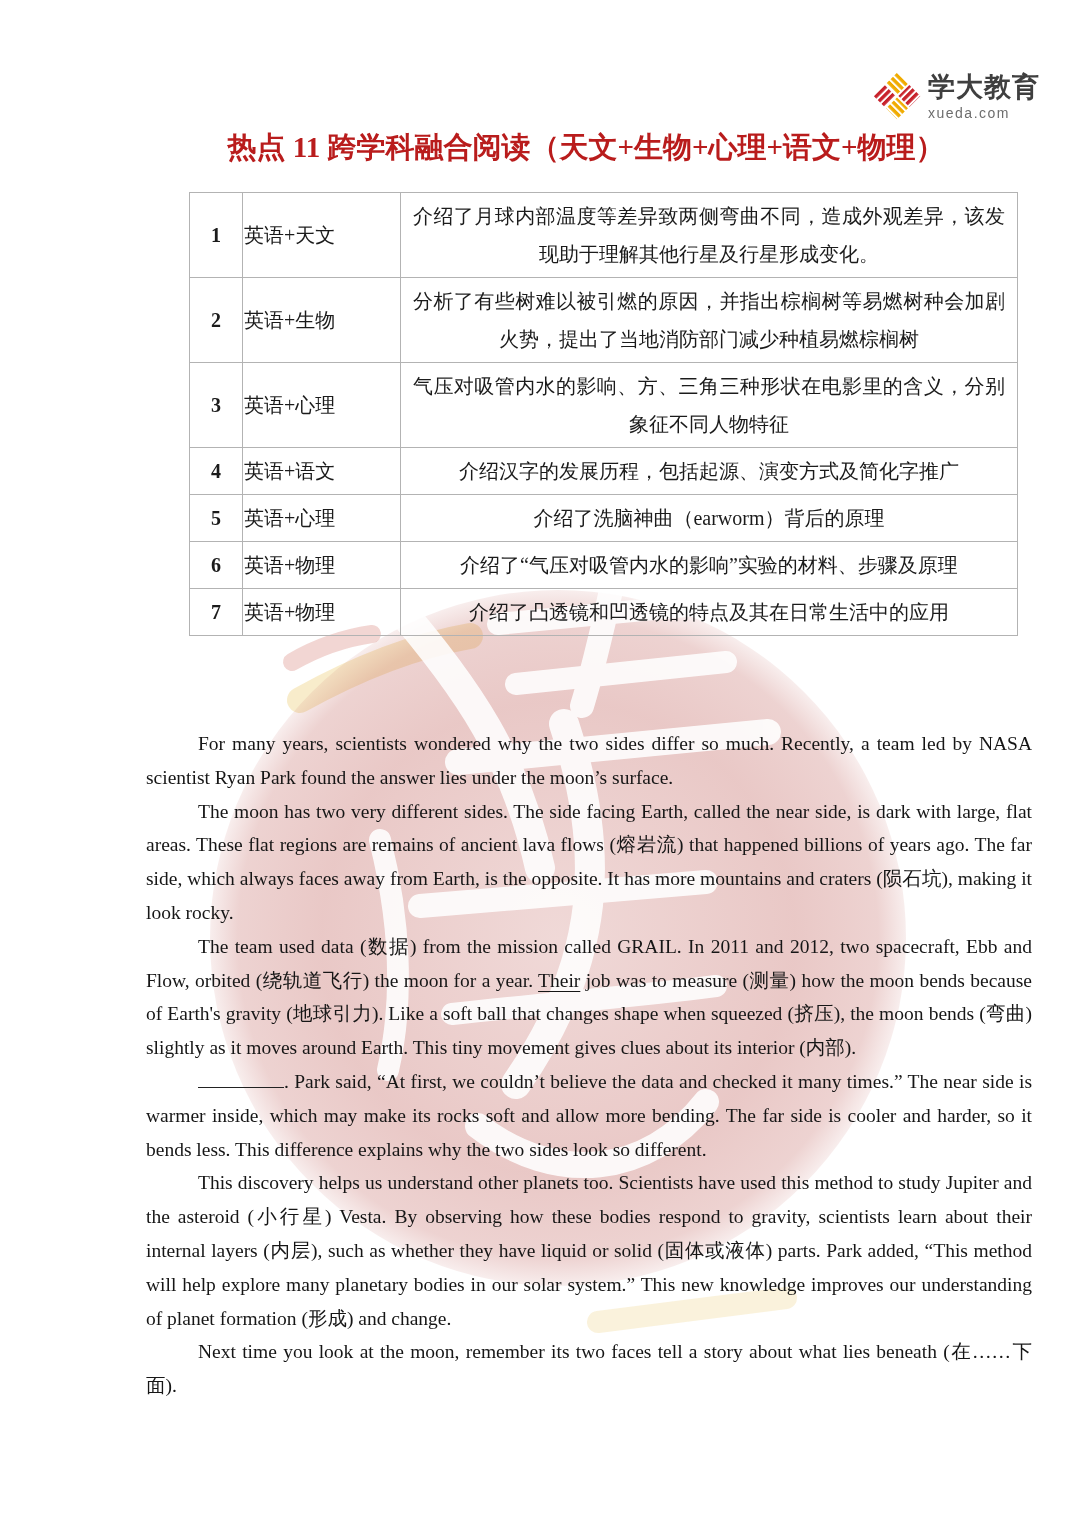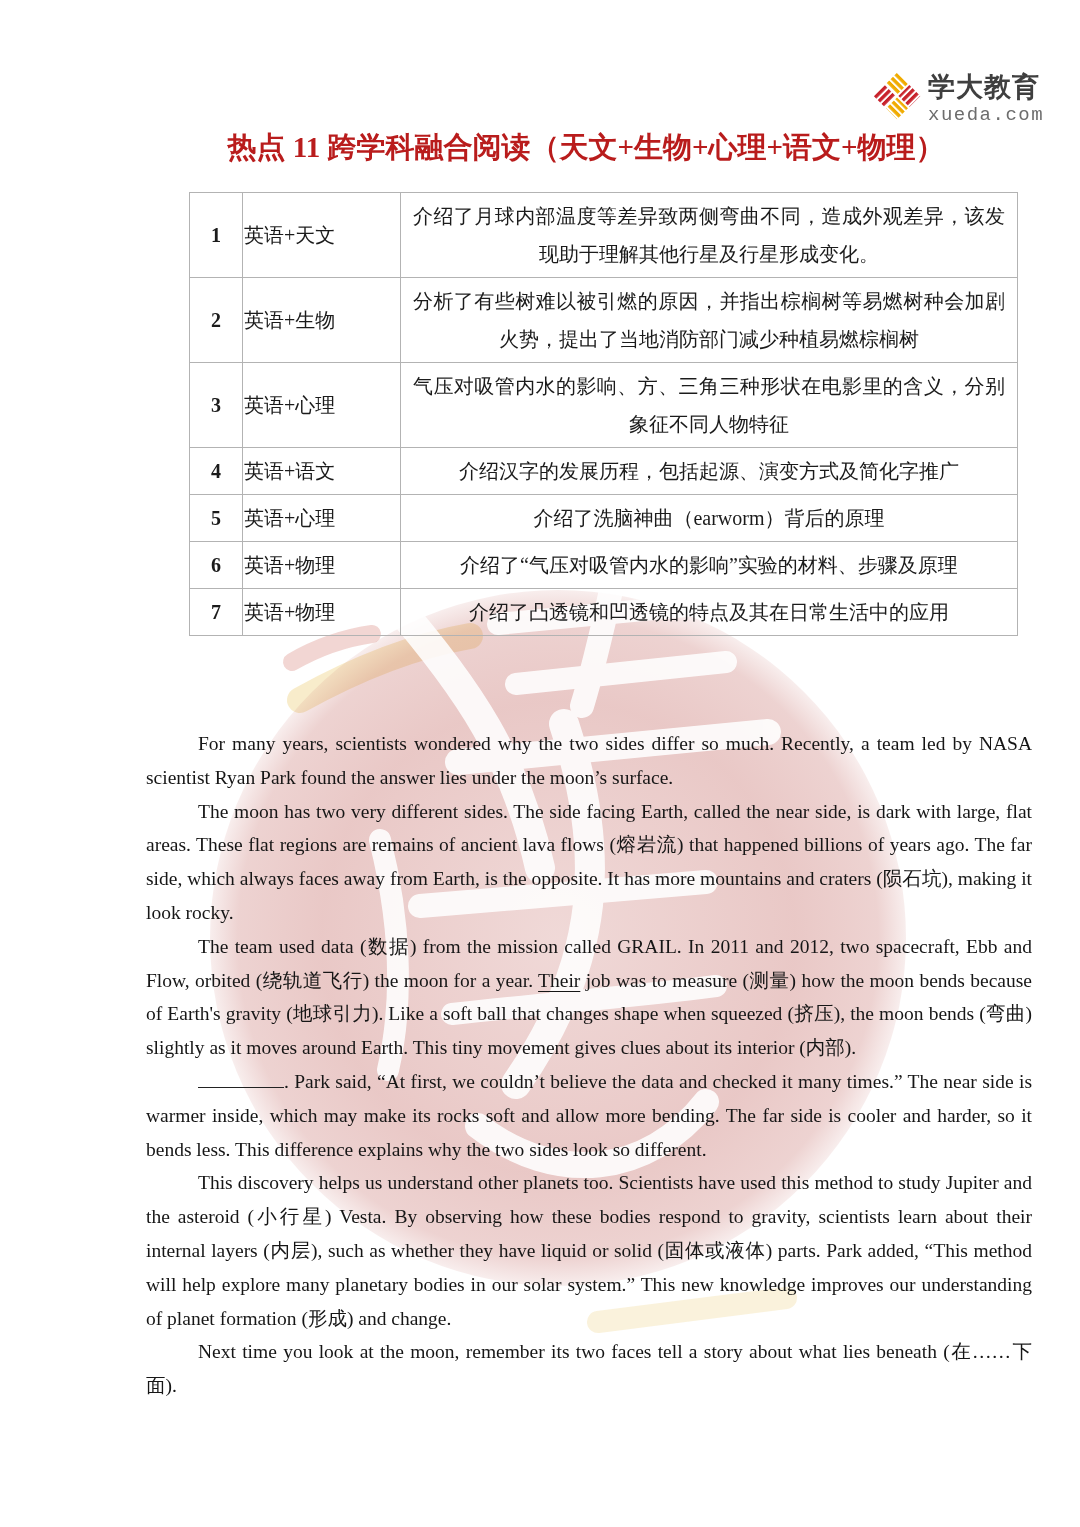--- a/index.html
+++ b/index.html
@@ -14,22 +14,22 @@
   .layer { position:absolute; left:12px; top:0; width:100%; height:100%; z-index:1;margin-left:34px; }
   
   .brand { position:absolute; left:826px; top:68px; display:flex; align-items:flex-start; }
   .brand-icon { width:50px; height:56px; margin-right:6px; }
   .brand-text { display:flex; flex-direction:column; line-height:1; padding-top:6px; }
   .brand-name {
     font-family:"Liberation Sans","DejaVu Sans",sans-serif;
     font-size:27px; font-weight:bold; color:#3f3f3f; letter-spacing:1px;
   }
   .brand-domain {
-    font-family:Liberation Mono, monospace;
-    font-size:19px; color:#6d6d6d; letter-spacing:1.5px; margin-top:5px;
+    font-family:Liberation Sans, sans-serif;
+    font-size:14px; color:#6d6d6d; letter-spacing:1.5px; margin-top:5px;
   }
   
   .doc-title {
     position:absolute; left:0; top:128px; width:100%;
     text-align:center; font-size:29px; font-weight:bold; color:#b91c1c;
   }
   
   .overview { position:absolute; left:143px; top:192px; border-collapse:collapse; }
   .overview td {
     border:1px solid #b3b3b3; font-size:20px; vertical-align:middle;

